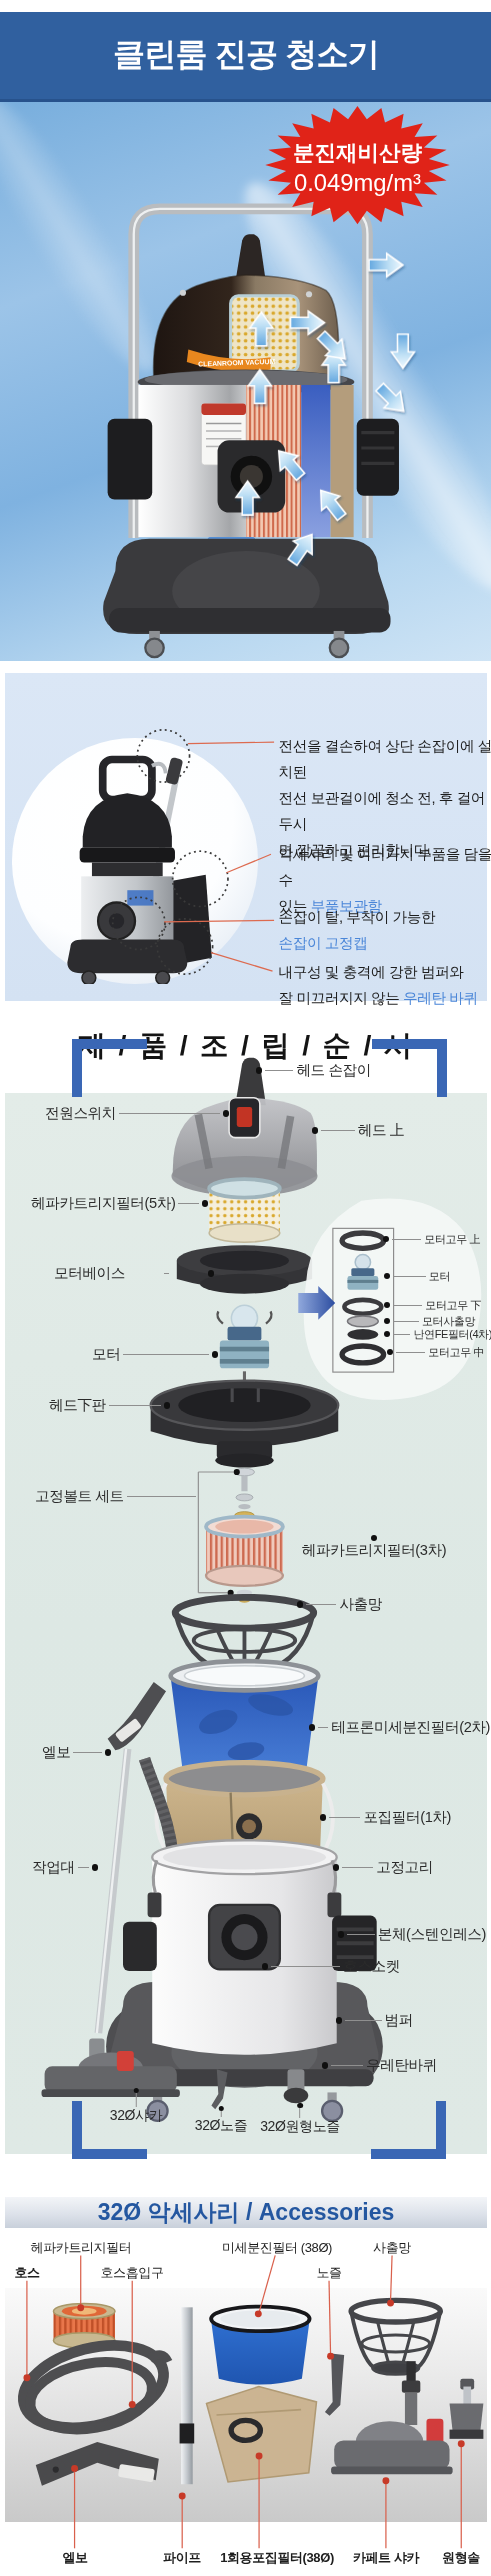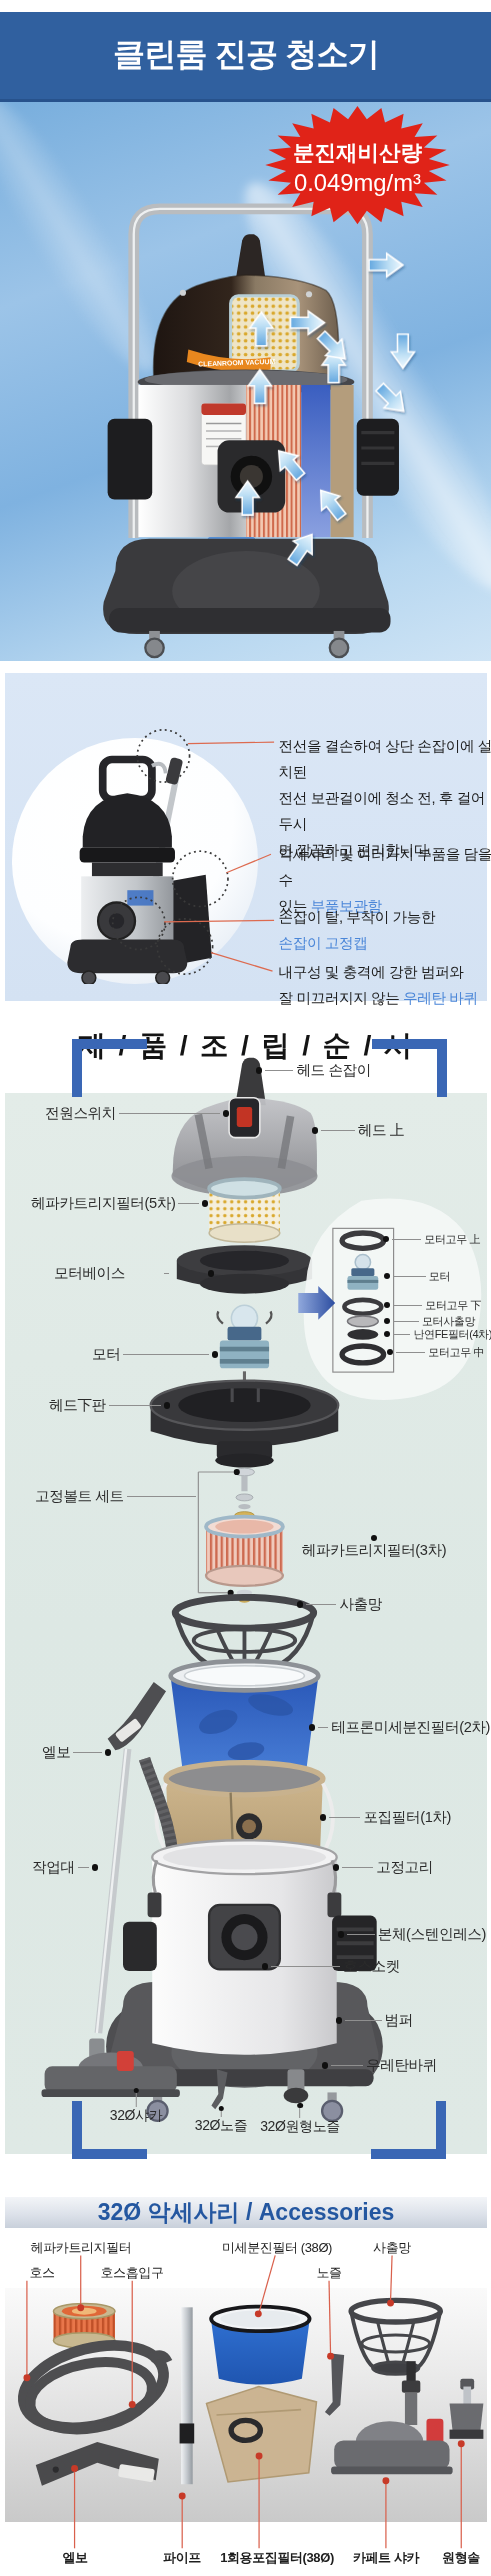--- a/index.html
+++ b/index.html
@@ -606,21 +606,21 @@
     <span class="dot"></span>
       <span class="ln" style="height:9.2px;"></span>
       <span>32Ø원형노즐</span>
   </div>
 
   <div class="acc-header">32Ø 악세사리 / Accessories</div>
 
   <div class="acc-label" style="left:81px;top:2239px;">헤파카트리지필터</div>
   <div class="acc-label" style="left:277px;top:2239px;">미세분진필터 (38Ø)</div>
   <div class="acc-label" style="left:392px;top:2239px;">사출망</div>
-  <div class="acc-label" style="left:42px;top:2264px;">호스</div>
+  <div class="acc-label" style="left:27px;top:2264px;font-weight:bold;">호스</div>
   <div class="acc-label" style="left:132px;top:2264px;">호스흡입구</div>
   <div class="acc-label" style="left:329px;top:2264px;">노즐</div>
 
   <div class="acc-photo">
     <svg class="acc-svg" width="483" height="234" viewBox="0 0 628 304">
       <defs>
         <pattern id="orangePleats" width="7" height="10" patternUnits="userSpaceOnUse">
           <rect width="7" height="10" fill="#e8764a"></rect>
             <rect width="3" height="10" fill="#c05028"></rect>
         </pattern>

